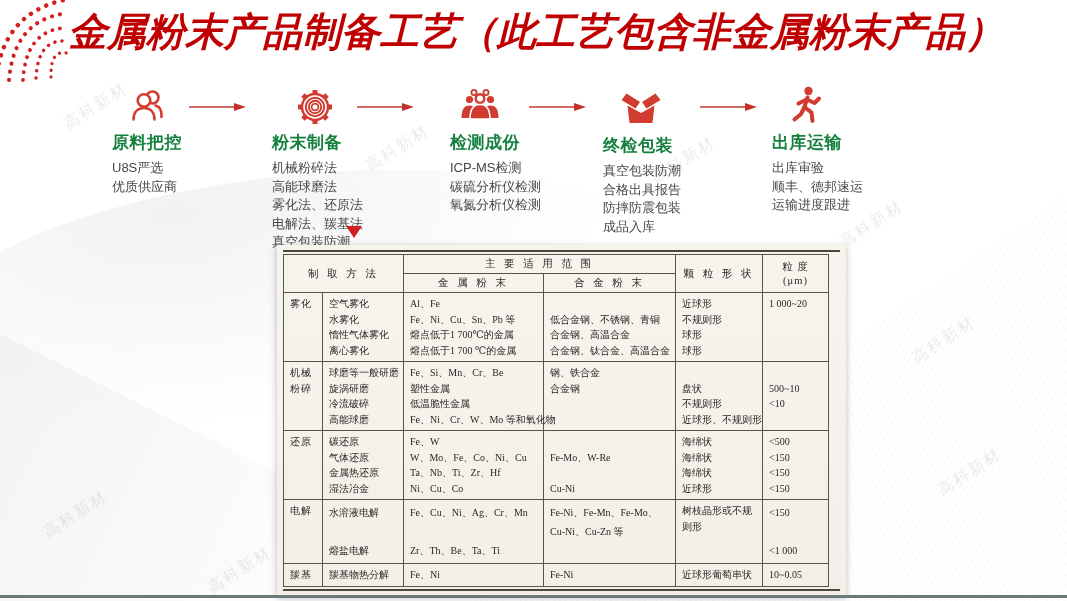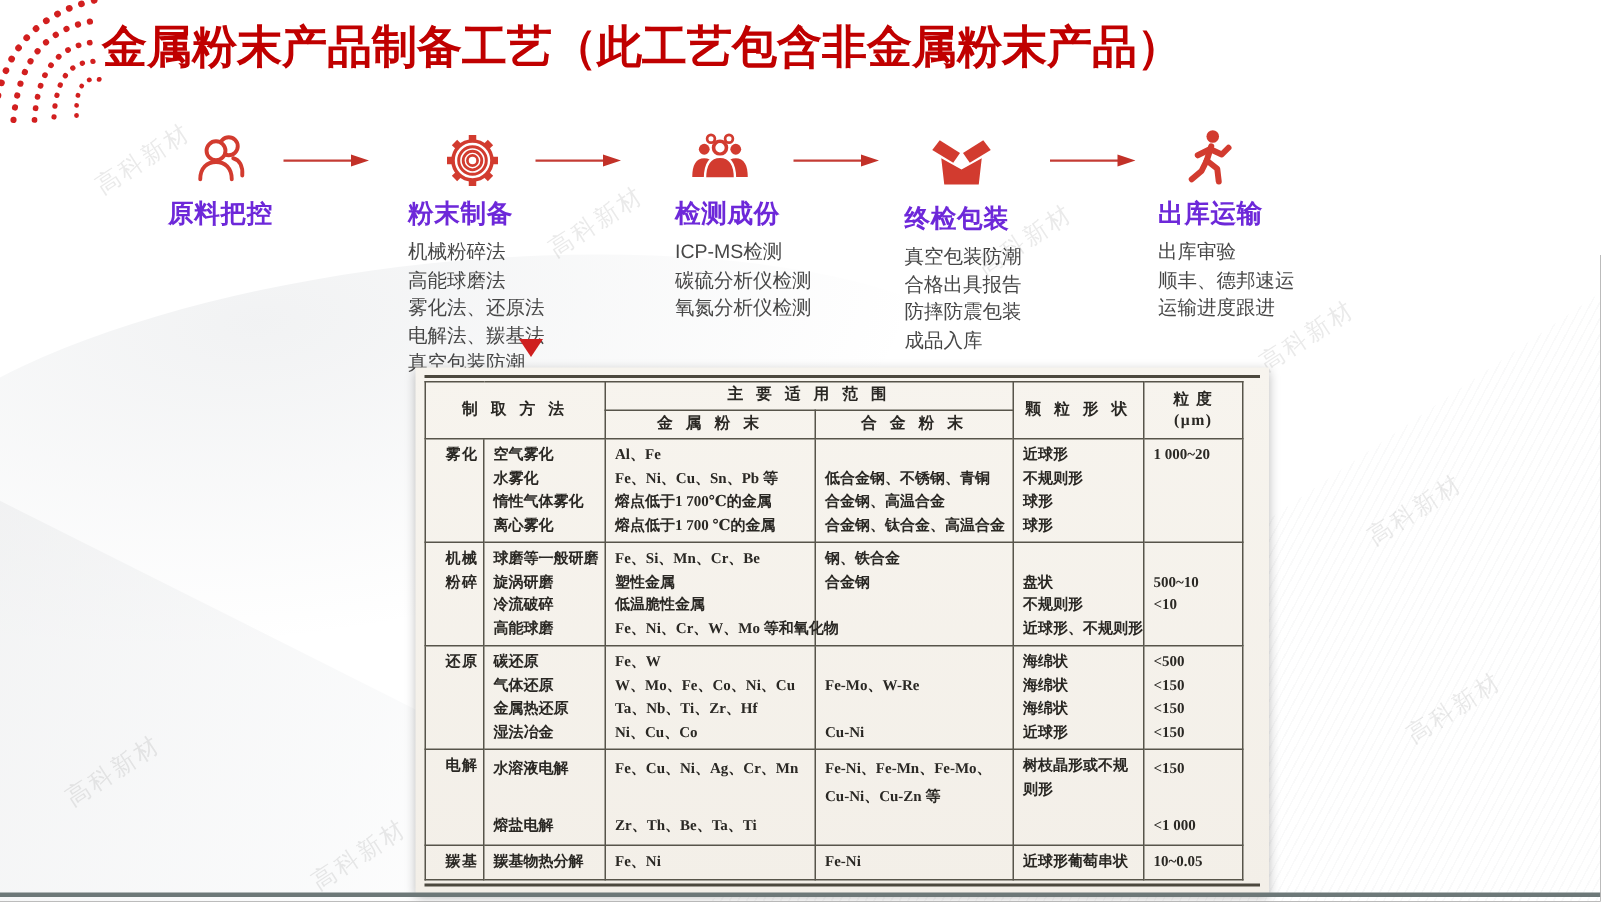--- a/index.html
+++ b/index.html
@@ -16,48 +16,48 @@
   .deco-right{position:absolute;right:0;top:195px;width:660px;height:406px;
     background:repeating-linear-gradient(118deg,rgba(60,70,80,0.055) 0 1px,transparent 1px 5px);
     clip-path:polygon(100% 0,100% 100%,10% 100%);opacity:.55;}
 
   .footer-bar{position:absolute;left:0;top:595px;width:1067px;height:3px;background:#6d7878;}
 
   .logo{position:absolute;left:0;top:0;}
 
   .page-title{position:absolute;left:68px;top:8px;width:990px;white-space:nowrap;
     font-family:"Liberation Serif","DejaVu Serif",serif;font-weight:700;
-    font-size:30px;line-height:48px;color:#c00000;}
+    font-size:39px;line-height:48px;color:#c00000;font-style:italic;}
 
   .wm{position:absolute;font-size:16px;letter-spacing:2px;color:rgba(90,90,90,0.13);
     transform:rotate(-33deg);white-space:nowrap;pointer-events:none;}
 
   .step{position:absolute;top:86px;width:172px;}
   .step .icon{height:42px;}
-  .step .s-title{margin-top:3px;font-size:17px;font-weight:bold;color:#6d28d9;letter-spacing:.5px;}
+  .step .s-title{margin-top:3px;font-size:17px;font-weight:bold;color:#15803d;letter-spacing:.5px;}
   .step .s-items{margin-top:5px;font-size:13px;line-height:18.5px;color:#474747;}
   .flow-arrow{position:absolute;top:101px;}
   .down-tri{position:absolute;left:346px;top:226px;width:0;height:0;
     border-left:8px solid transparent;border-right:8px solid transparent;border-top:12px solid #cf1f1f;}
 
   
   .table-card{position:absolute;left:277px;top:245px;width:557px;padding:5px 6px;
     background:linear-gradient(180deg,#f7f4ee 0%,#f3efe8 100%);
     box-shadow:0 2px 7px rgba(0,0,0,0.28);}
   .ptable-wrap{border-top:2px solid #4c483e;border-bottom:2px solid #4c483e;padding:2px 0;}
   table.ptable{table-layout:fixed;width:545px;border-collapse:collapse;
     font-family:"Liberation Serif","DejaVu Serif",serif;color:#2a2824;
     font-size:10px;line-height:15.5px;}
-  .ptable th,.ptable td{border:1px solid #57544a;font-weight:bold;}
+  .ptable th,.ptable td{border:1px solid #57544a;font-weight:normal;}
   .ptable th{padding:2px 2px;text-align:center;letter-spacing:3px;font-size:10.5px;line-height:14px;}
   .ptable th.nosp{letter-spacing:1px;}
   .ptable td{vertical-align:top;padding:3px 3px 3px 6px;}
   .pre{white-space:pre;}
   .wrap{white-space:pre-line;}
-  .cat{text-align:right;vertical-align:middle;padding:0 1px;letter-spacing:1px;margin-top:14px;}
+  .cat{text-align:left;vertical-align:middle;padding:0 1px;letter-spacing:1px;margin-top:14px;}
   .vmid{vertical-align:middle;}
   .lh19{line-height:19px;}
 </style>
 </head>
 <body>
 
 <div class="slide">
 
   <div class="deco-swoosh"></div>
   <div class="deco-left"></div>
@@ -89,20 +89,24 @@
       <svg width="40" height="40" viewBox="0 0 40 40">
         <g fill="none" stroke="#d23b2f" stroke-width="2.6" stroke-linecap="round">
           <circle cx="24.5" cy="11.5" r="6"></circle>
           <path d="M33.5 31 c0.5-6.5 -2-10.5 -6-11.5"></path>
           <circle cx="16" cy="14.5" r="6.3" fill="#fff"></circle>
           <path d="M5.5 33.5 c0-7.5 4.5-11.5 10.5-11.5 s10.5 4 10.5 11.5"></path>
         </g>
       </svg>
     </div>
     <div class="s-title">原料把控</div>
+    <div class="s-items">
+      <div>U8S严选</div>
+      <div>优质供应商</div>
+    </div>
   </div>
 
   <svg class="flow-arrow" style="left:188px" width="58" height="12" viewBox="0 0 58 12">
     <line x1="1" y1="6" x2="47" y2="6" stroke="#c43c35" stroke-width="1.5"></line>
     <polygon points="46,2 58,6 46,10" fill="#c23128"></polygon>
   </svg>
 
   <div class="step" style="left:272px">
     <div class="icon" style="padding-left:22px">
       <svg width="42" height="42" viewBox="0 0 42 42">

